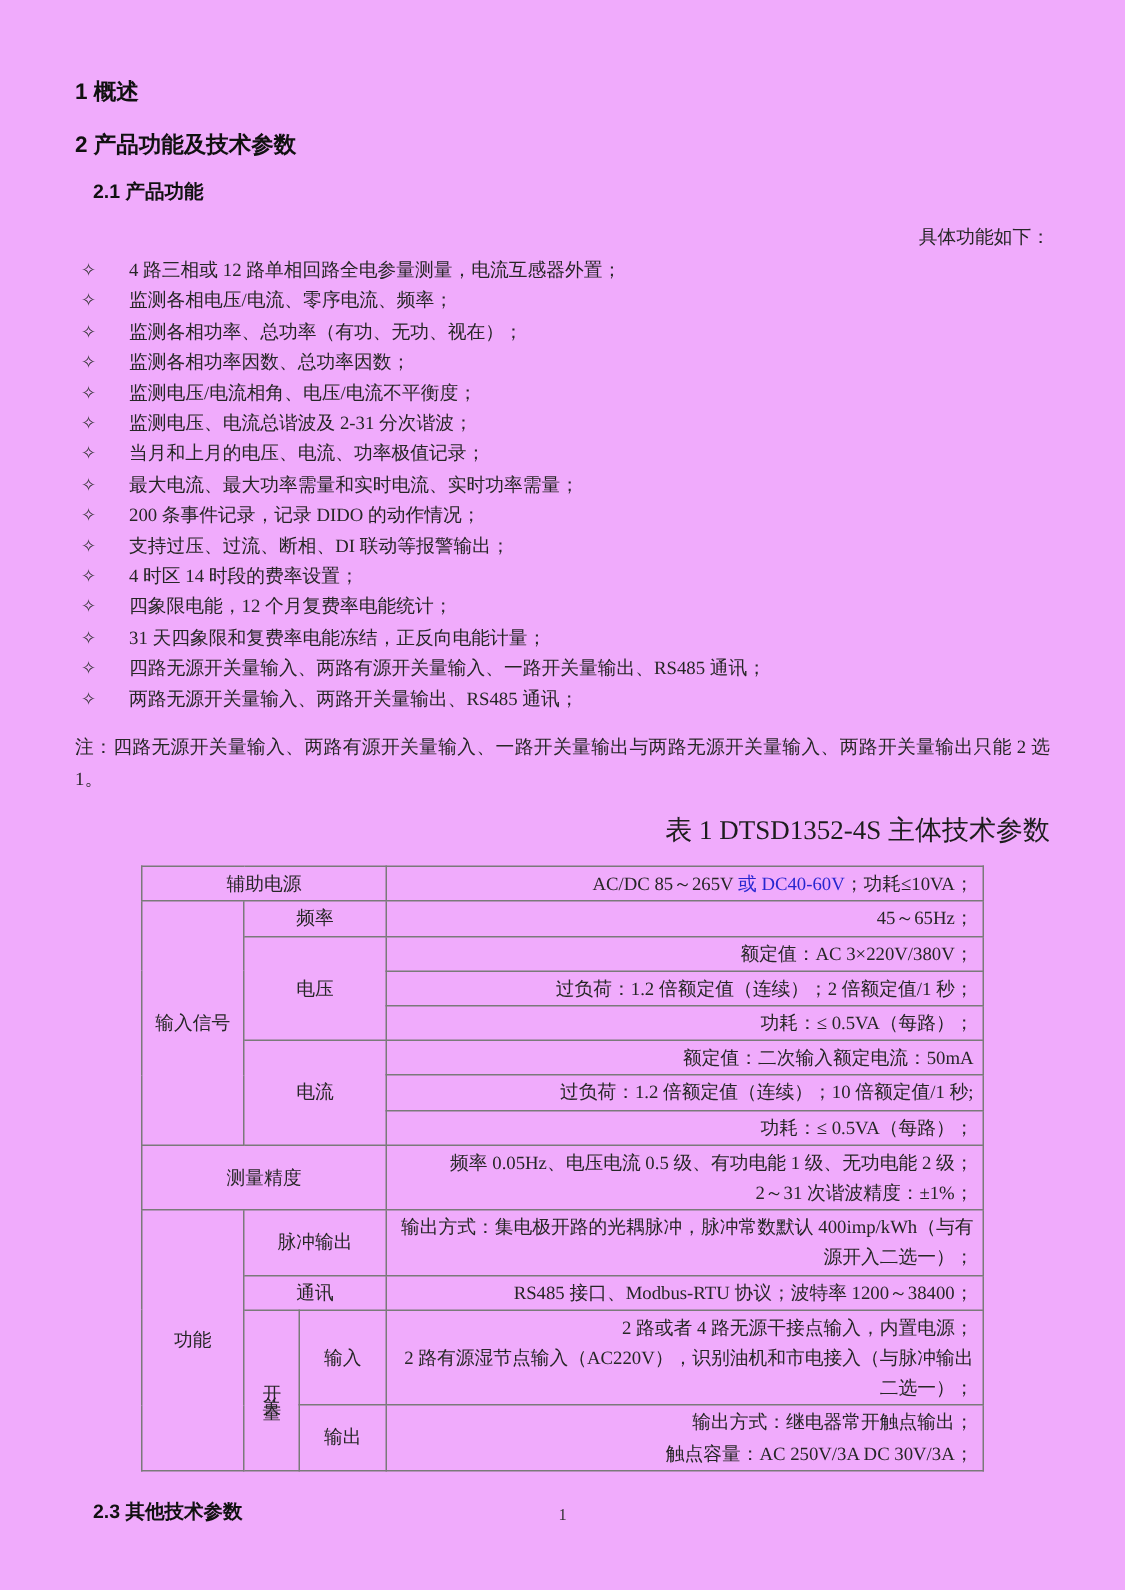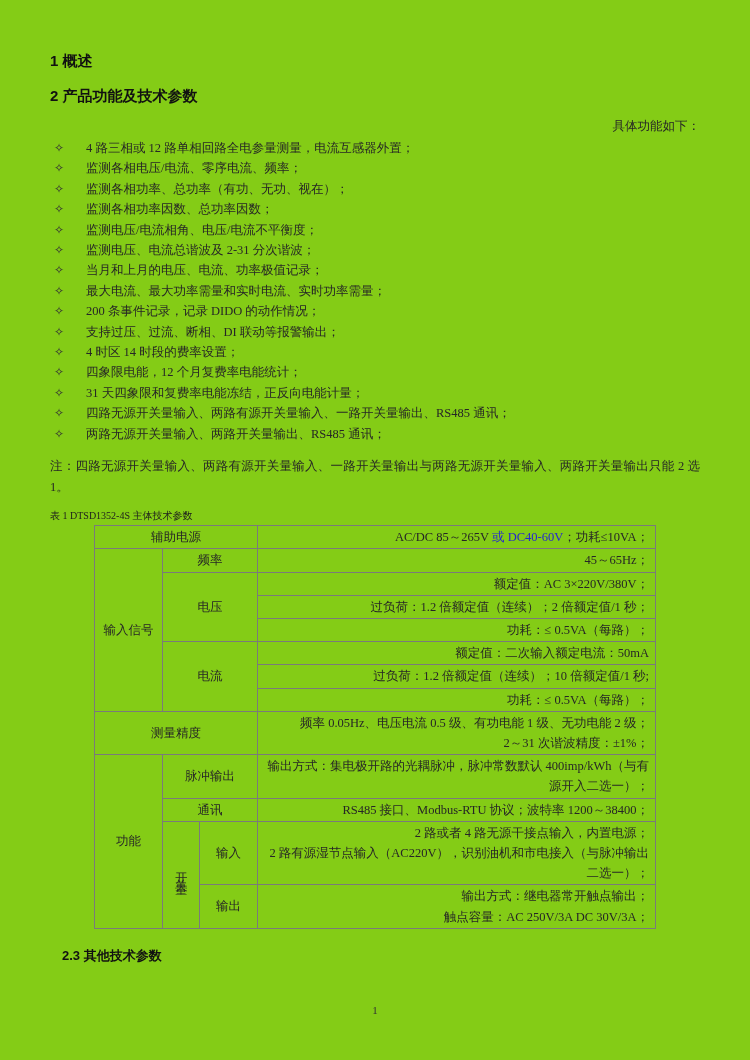--- a/index.html
+++ b/index.html
@@ -1,20 +1,20 @@
 <!DOCTYPE html>
 <html><head>
 <meta charset="utf-8">
 <style>
   * { margin:0; padding:0; box-sizing:border-box; }
   html,body { background:#ffffff; }
   .page {
     position:relative;
     width:750px; height:1060px;
-    background:#84cc16;
+    background:#f0abfc;
     color:#262626;
     font-family:"Liberation Serif","DejaVu Serif",serif;
     font-size:12.5px;
     padding:52px 50px 0 50px;
     overflow:hidden;
   }
   .h1 {
     font-family:"Liberation Sans","DejaVu Sans",sans-serif;
     font-weight:bold; font-size:15px; color:#111;
     margin:0 0 10px 0;
@@ -34,22 +34,22 @@
     display:flex; align-items:flex-start; line-height:20.4px;
   }
   .blt {
     font-family:"DejaVu Sans",sans-serif;
     width:36px; flex:0 0 36px; text-align:left; padding-left:4px;
     font-size:12px; color:#333;
   }
   .ftext { flex:1; }
   .note { line-height:20.5px; text-align:justify; margin-top:12px; }
   .caption {
-    text-align:left; font-size:10px; color:#1d1d1d;
-    margin:12px 0 2px 0; font-weight:normal;
+    text-align:right; font-size:18px; color:#1d1d1d;
+    margin:12px 0 12px 0; font-weight:normal;
   }
   table.spec {
     border-collapse:collapse;
     margin:0 auto;
     width:561px;
     table-layout:fixed;
     border:1.5px solid #666;
     font-size:12.5px;
   }
   table.spec td {
@@ -81,20 +81,21 @@
 </head>
 <body>
 
 <div class="page">
 
   <div class="h1">1 概述</div>
 
 
   <div class="h1 second">2 产品功能及技术参数</div>
 
+  <div class="h2">2.1 产品功能</div>
 
   <p class="intro">具体功能如下：</p>
 
   <ul class="features">
     <li>
         <span class="blt">✧</span>
         <span class="ftext">4 路三相或 12 路单相回路全电参量测量，电流互感器外置；</span>
       </li>
     <li>
         <span class="blt">✧</span>

